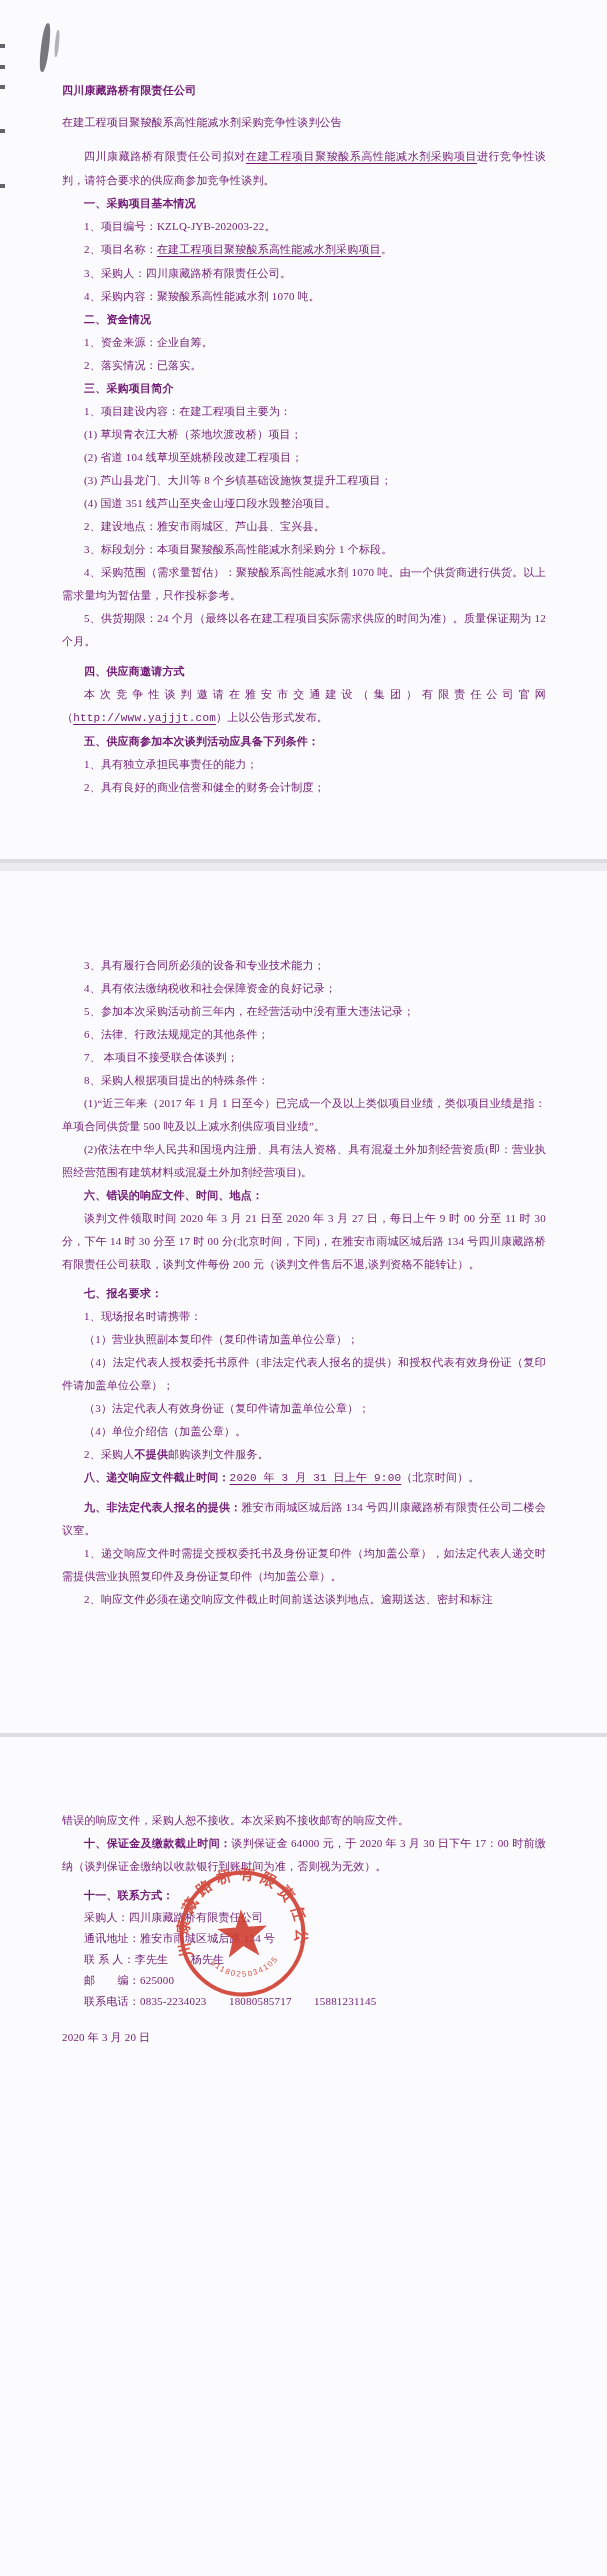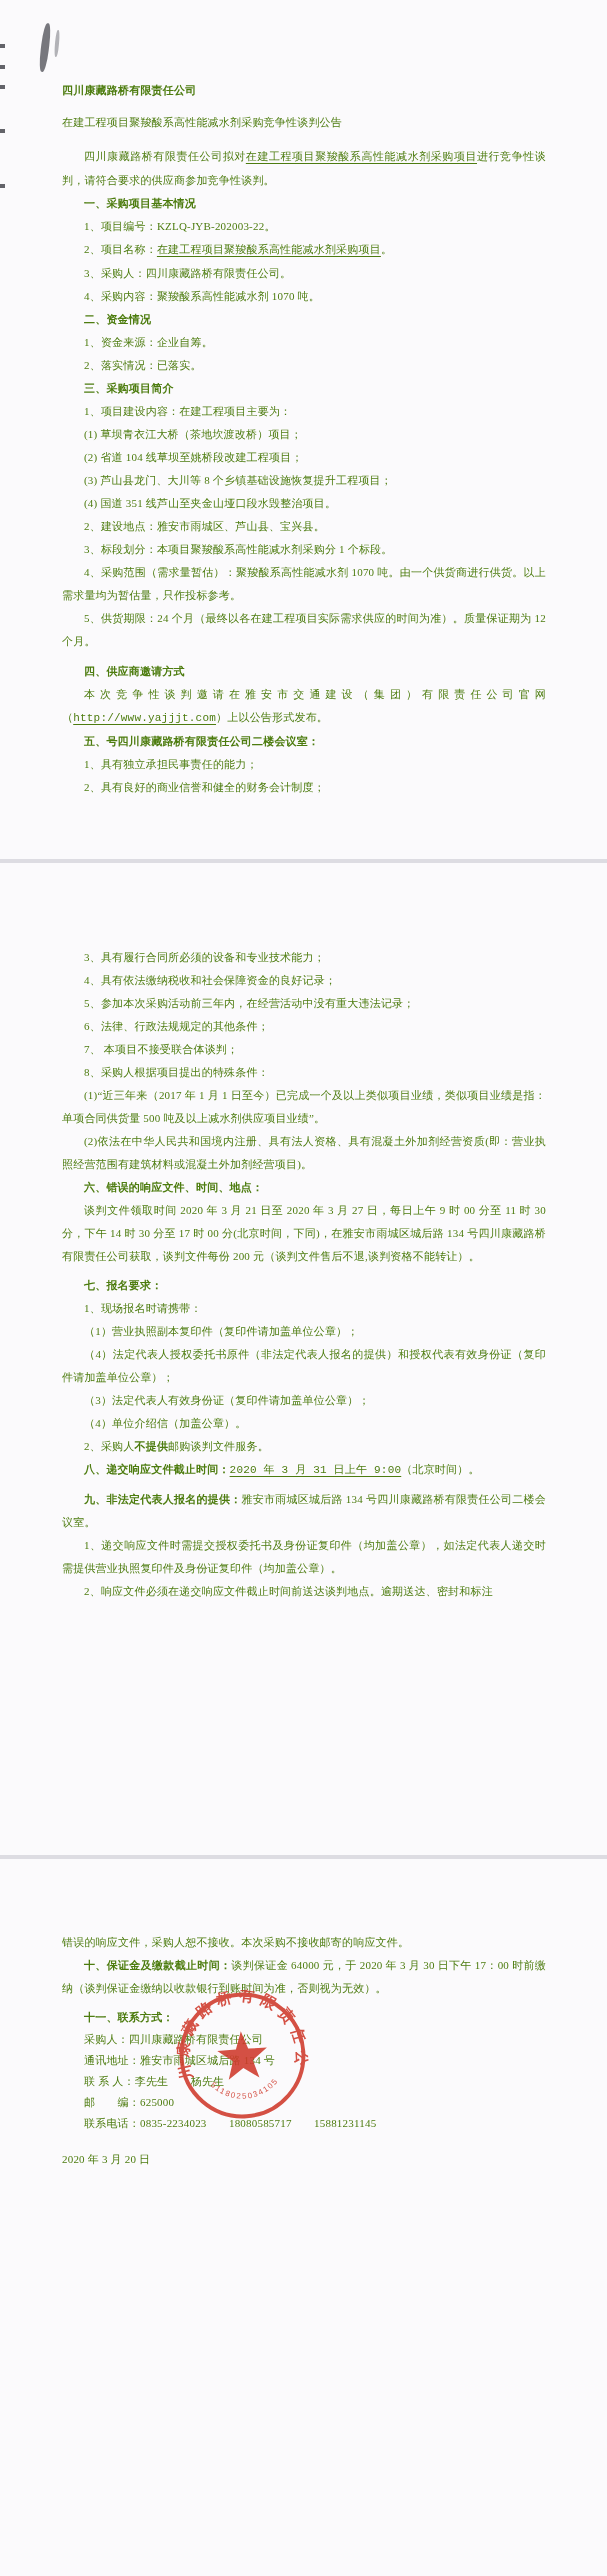--- a/index.html
+++ b/index.html
@@ -1,23 +1,23 @@
 <!DOCTYPE html>
 <html style="font-size:12px"><head>
 <meta charset="utf-8">
 <style>
   html,body{margin:0;padding:0;}
   body{width:607px;background:#ecebef;font-family:"Liberation Serif","DejaVu Serif",serif;}
   .doc{width:607px;}
   .page{position:relative;width:607px;background:#fbfafc;box-sizing:border-box;
-        padding-left:62px;padding-right:61px;color:#4d7c0f;overflow:hidden;}
+        padding-left:62px;padding-right:61px;color:#701a75;overflow:hidden;}
   .page-1{height:859px;padding-top:79px;}
   .gap{height:3.8px;background:#dddce2;}
   .gap2{height:4.6px;background:#dddce2;}
-  .page-2{height:992px;padding-top:83px;}
+  .page-2{height:862px;padding-top:83px;margin-top:8px;}
   .page-3{height:847px;padding-top:72px;}
   .page p{margin:0;font-size:11px;line-height:23px;text-align:justify;letter-spacing:0.2px;}
   .title1{font-family:"Liberation Sans","DejaVu Sans",sans-serif;font-weight:bold;
           font-size:16.7px;line-height:26px;text-align:center;text-indent:0;}
   .title2{font-family:"Liberation Sans","DejaVu Sans",sans-serif;font-weight:normal;
           font-size:16px;line-height:26px;text-align:center;text-indent:0;margin-top:9px !important;}
   .p{text-indent:2em;}
   .pc{text-indent:0;}
   .h{font-weight:bold;text-indent:2em;}
   .contact{text-indent:2em;line-height:21px !important;}
@@ -68,21 +68,21 @@
         <p class="p"><span>(1) 草坝青衣江大桥（茶地坎渡改桥）项目；</span></p>
         <p class="p"><span>(2) 省道 104 线草坝至姚桥段改建工程项目；</span></p>
         <p class="p"><span>(3) 芦山县龙门、大川等 8 个乡镇基础设施恢复提升工程项目；</span></p>
         <p class="p"><span>(4) 国道 351 线芦山至夹金山垭口段水毁整治项目。</span></p>
         <p class="p"><span>2、建设地点：雅安市雨城区、芦山县、宝兴县。</span></p>
         <p class="p"><span>3、标段划分：本项目聚羧酸系高性能减水剂采购分 1 个标段。</span></p>
         <p class="p"><span>4、采购范围（需求量暂估）：聚羧酸系高性能减水剂 1070 吨。由一个供货商进行供货。以上需求量均为暂估量，只作投标参考。</span></p>
         <p class="p"><span>5、供货期限：24 个月（最终以各在建工程项目实际需求供应的时间为准）。质量保证期为 12 个月。</span></p>
         <p class="h mt10"><span>四、供应商邀请方式</span></p>
         <p class="p"><span>本次竞争性谈判邀请在雅安市交通建设（集团）有限责任公司官网（</span><span class="u">http://www.yajjjt.com</span><span>）上以公告形式发布。</span></p>
-        <p class="h"><span>五、号四川康藏路桥有限责任公司二楼会议室：</span></p>
+        <p class="h"><span>五、供应商参加本次谈判活动应具备下列条件：</span></p>
         <p class="p"><span>1、具有独立承担民事责任的能力；</span></p>
         <p class="p"><span>2、具有良好的商业信誉和健全的财务会计制度；</span></p>
       </div>
   </div>
 
   <div class="gap"></div>
 
   <div class="page page-2">
     <div class="page-body">
         <p class="p"><span>3、具有履行合同所必须的设备和专业技术能力；</span></p>

